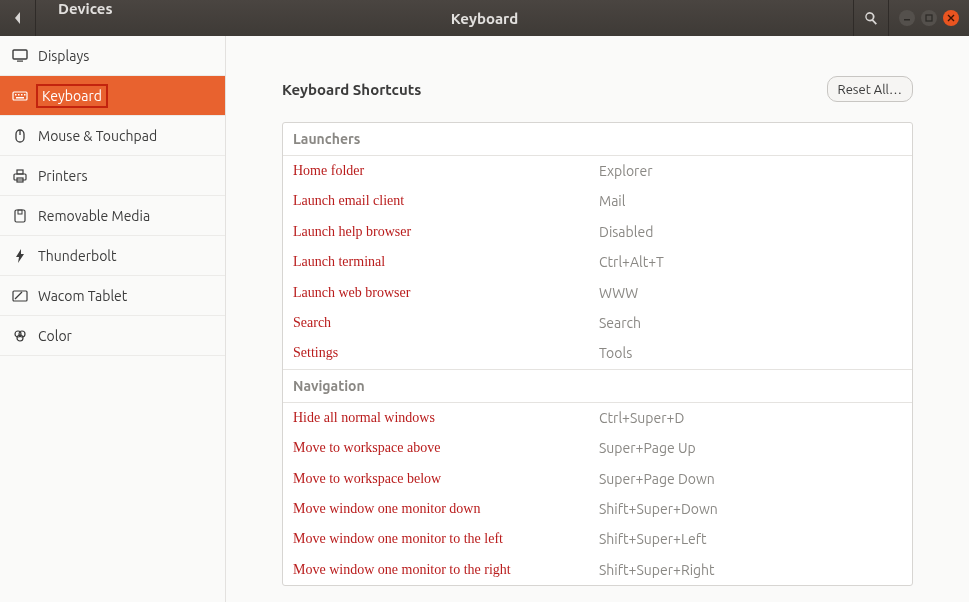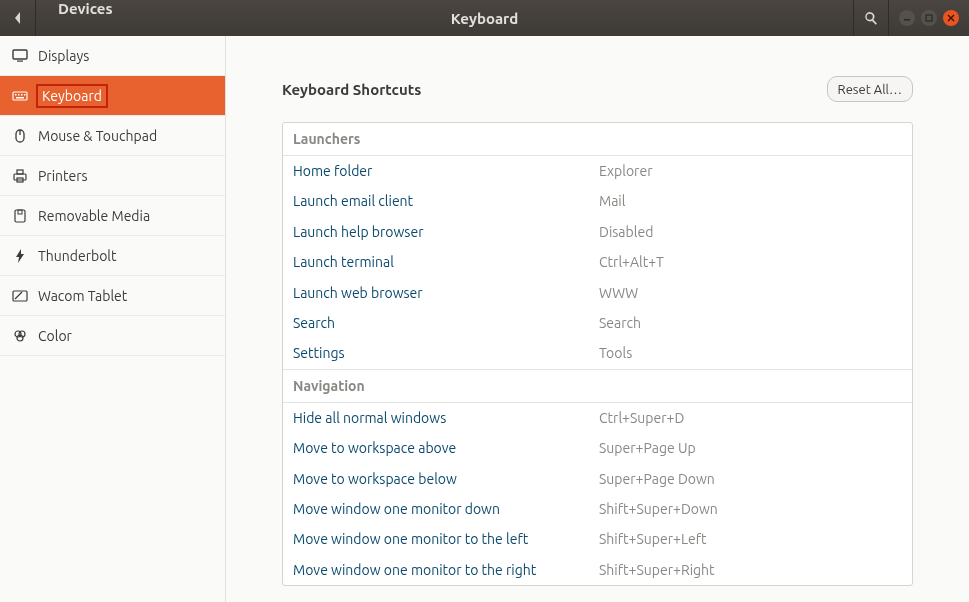--- a/index.html
+++ b/index.html
@@ -84,21 +84,21 @@
   }
   .group-header {
     padding: 8px 10px; font-weight: 700; color: #8a8884;
     border-bottom: 1px solid #e5e3e0; font-size: 14px;
   }
   .group-header.nested-top { border-top: 1px solid #e5e3e0; }
   .row {
     display: flex; padding: 4px 10px; line-height: 1.6;
     cursor: pointer;
   }
-  .row .label { flex: 0 0 306px; color: #0c4a6e; }
+  .row .label { flex: 0 0 306px; color: #b91c1c; font-family: Liberation Serif, serif; }
   .row .value { color: #8a8884; }
 </style>
 </head>
 <body>
 
 <div class="headerbar">
   <div class="hb-left">
     <div class="hb-back">
       <svg viewBox="0 0 10 14">
           <path d="M7 1 2 7l5 6"></path>

